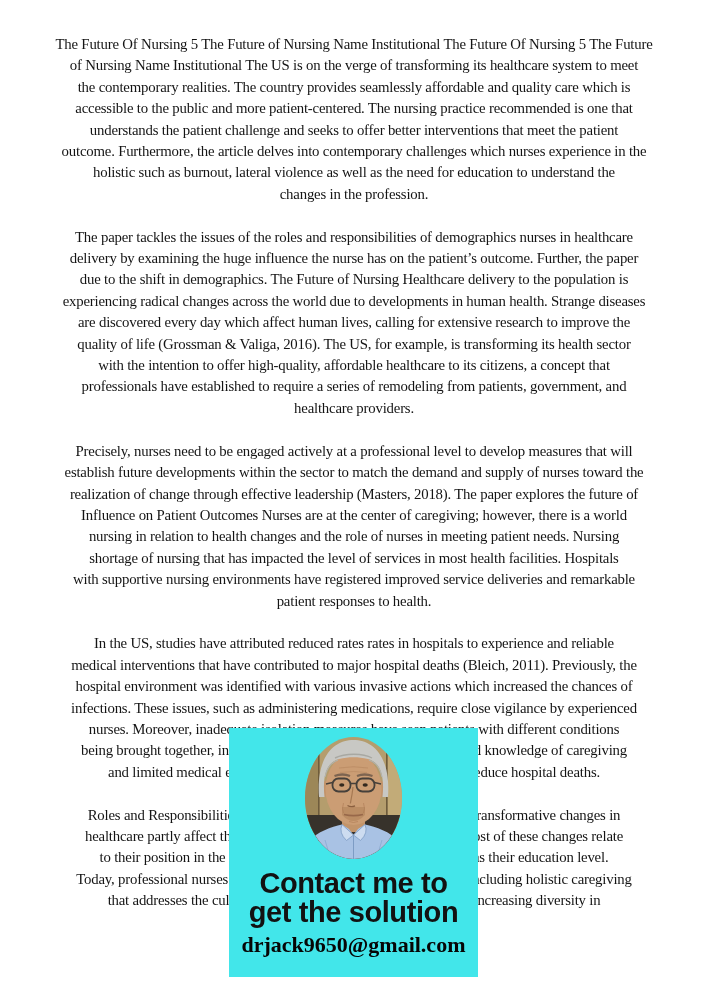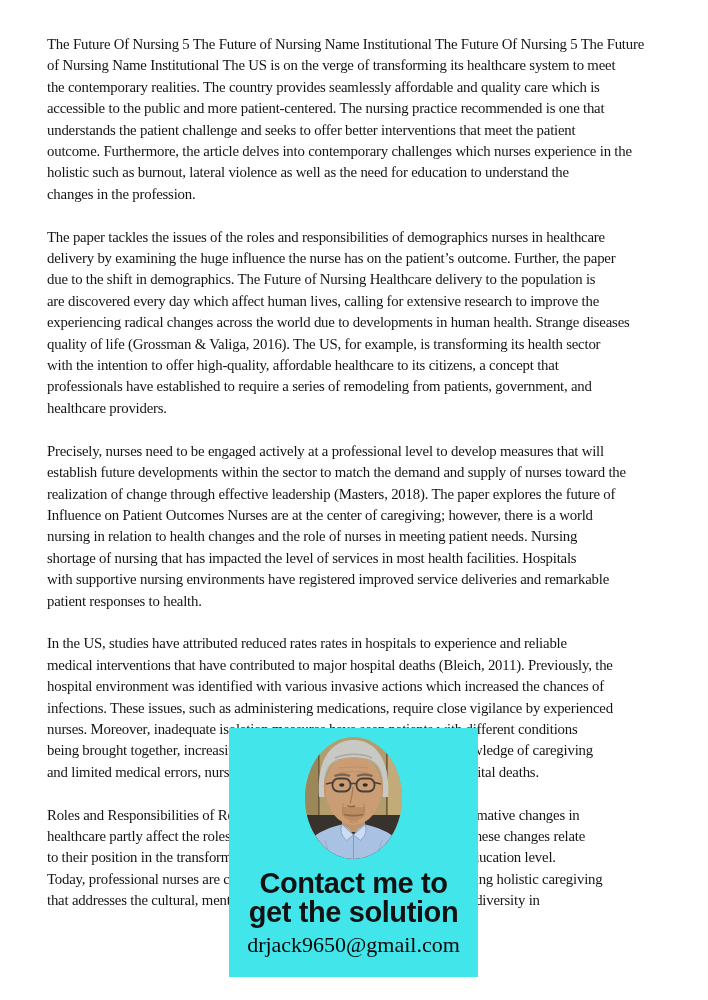--- a/index.html
+++ b/index.html
@@ -8,21 +8,21 @@
     width:708px;height:1000px;
     background:#ffffff;
     overflow:hidden;
     font-family:"Liberation Serif","DejaVu Serif",serif;
   }
   .doc{
     position:absolute;left:47px;top:34px;width:614px;
     font-size:14.8px;line-height:21.4px;letter-spacing:-0.2px;
     color:#141414;
   }
-  .para{margin:0 0 21.4px 0;}
+  .para{margin:0 0 21.4px 0;text-align:center;}
   .para:last-child{margin-bottom:0;}
   .ln{white-space:nowrap;}
   .card{
     position:absolute;left:229px;top:728px;width:249px;height:249px;
     background:#42e6ea;
     text-align:center;
     cursor:pointer;
   }
   .photo{
     position:absolute;left:76px;top:9px;width:97px;height:122px;
@@ -30,21 +30,21 @@
   .photo svg{display:block;width:100%;height:100%;}
   .heading{
     position:absolute;top:141px;left:0;right:0;
     font-family:"Liberation Sans","DejaVu Sans",sans-serif;
     font-weight:bold;font-size:29px;line-height:28.5px;letter-spacing:-0.4px;
     color:#121212;
   }
   .email{
     position:absolute;top:205px;left:0;right:0;
     font-family:"Liberation Serif","DejaVu Serif",serif;
-    font-weight:normal;font-size:22px;line-height:24px;
+    font-weight:bold;font-size:22px;line-height:24px;
     color:#060606;
   }
 </style>
 </head>
 <body>
 
 <div class="page">
 
   <div class="doc">
     <div class="para">
@@ -54,22 +54,22 @@
       <div class="ln">accessible to the public and more patient-centered. The nursing practice recommended is one that</div>
       <div class="ln">understands the patient challenge and seeks to offer better interventions that meet the patient</div>
       <div class="ln">outcome. Furthermore, the article delves into contemporary challenges which nurses experience in the</div>
       <div class="ln">holistic such as burnout, lateral violence as well as the need for education to understand the</div>
       <div class="ln">changes in the profession.</div>
     </div>
     <div class="para">
       <div class="ln">The paper tackles the issues of the roles and responsibilities of demographics nurses in healthcare</div>
       <div class="ln">delivery by examining the huge influence the nurse has on the patient’s outcome. Further, the paper</div>
       <div class="ln">due to the shift in demographics. The Future of Nursing Healthcare delivery to the population is</div>
+      <div class="ln">experiencing radical changes across the world due to developments in human health. Strange diseases</div>
       <div class="ln">are discovered every day which affect human lives, calling for extensive research to improve the</div>
-      <div class="ln">experiencing radical changes across the world due to developments in human health. Strange diseases</div>
       <div class="ln">quality of life (Grossman &amp; Valiga, 2016). The US, for example, is transforming its health sector</div>
       <div class="ln">with the intention to offer high-quality, affordable healthcare to its citizens, a concept that</div>
       <div class="ln">professionals have established to require a series of remodeling from patients, government, and</div>
       <div class="ln">healthcare providers.</div>
     </div>
     <div class="para">
       <div class="ln">Precisely, nurses need to be engaged actively at a professional level to develop measures that will</div>
       <div class="ln">establish future developments within the sector to match the demand and supply of nurses toward the</div>
       <div class="ln">realization of change through effective leadership (Masters, 2018). The paper explores the future of</div>
       <div class="ln">Influence on Patient Outcomes Nurses are at the center of caregiving; however, there is a world</div>

